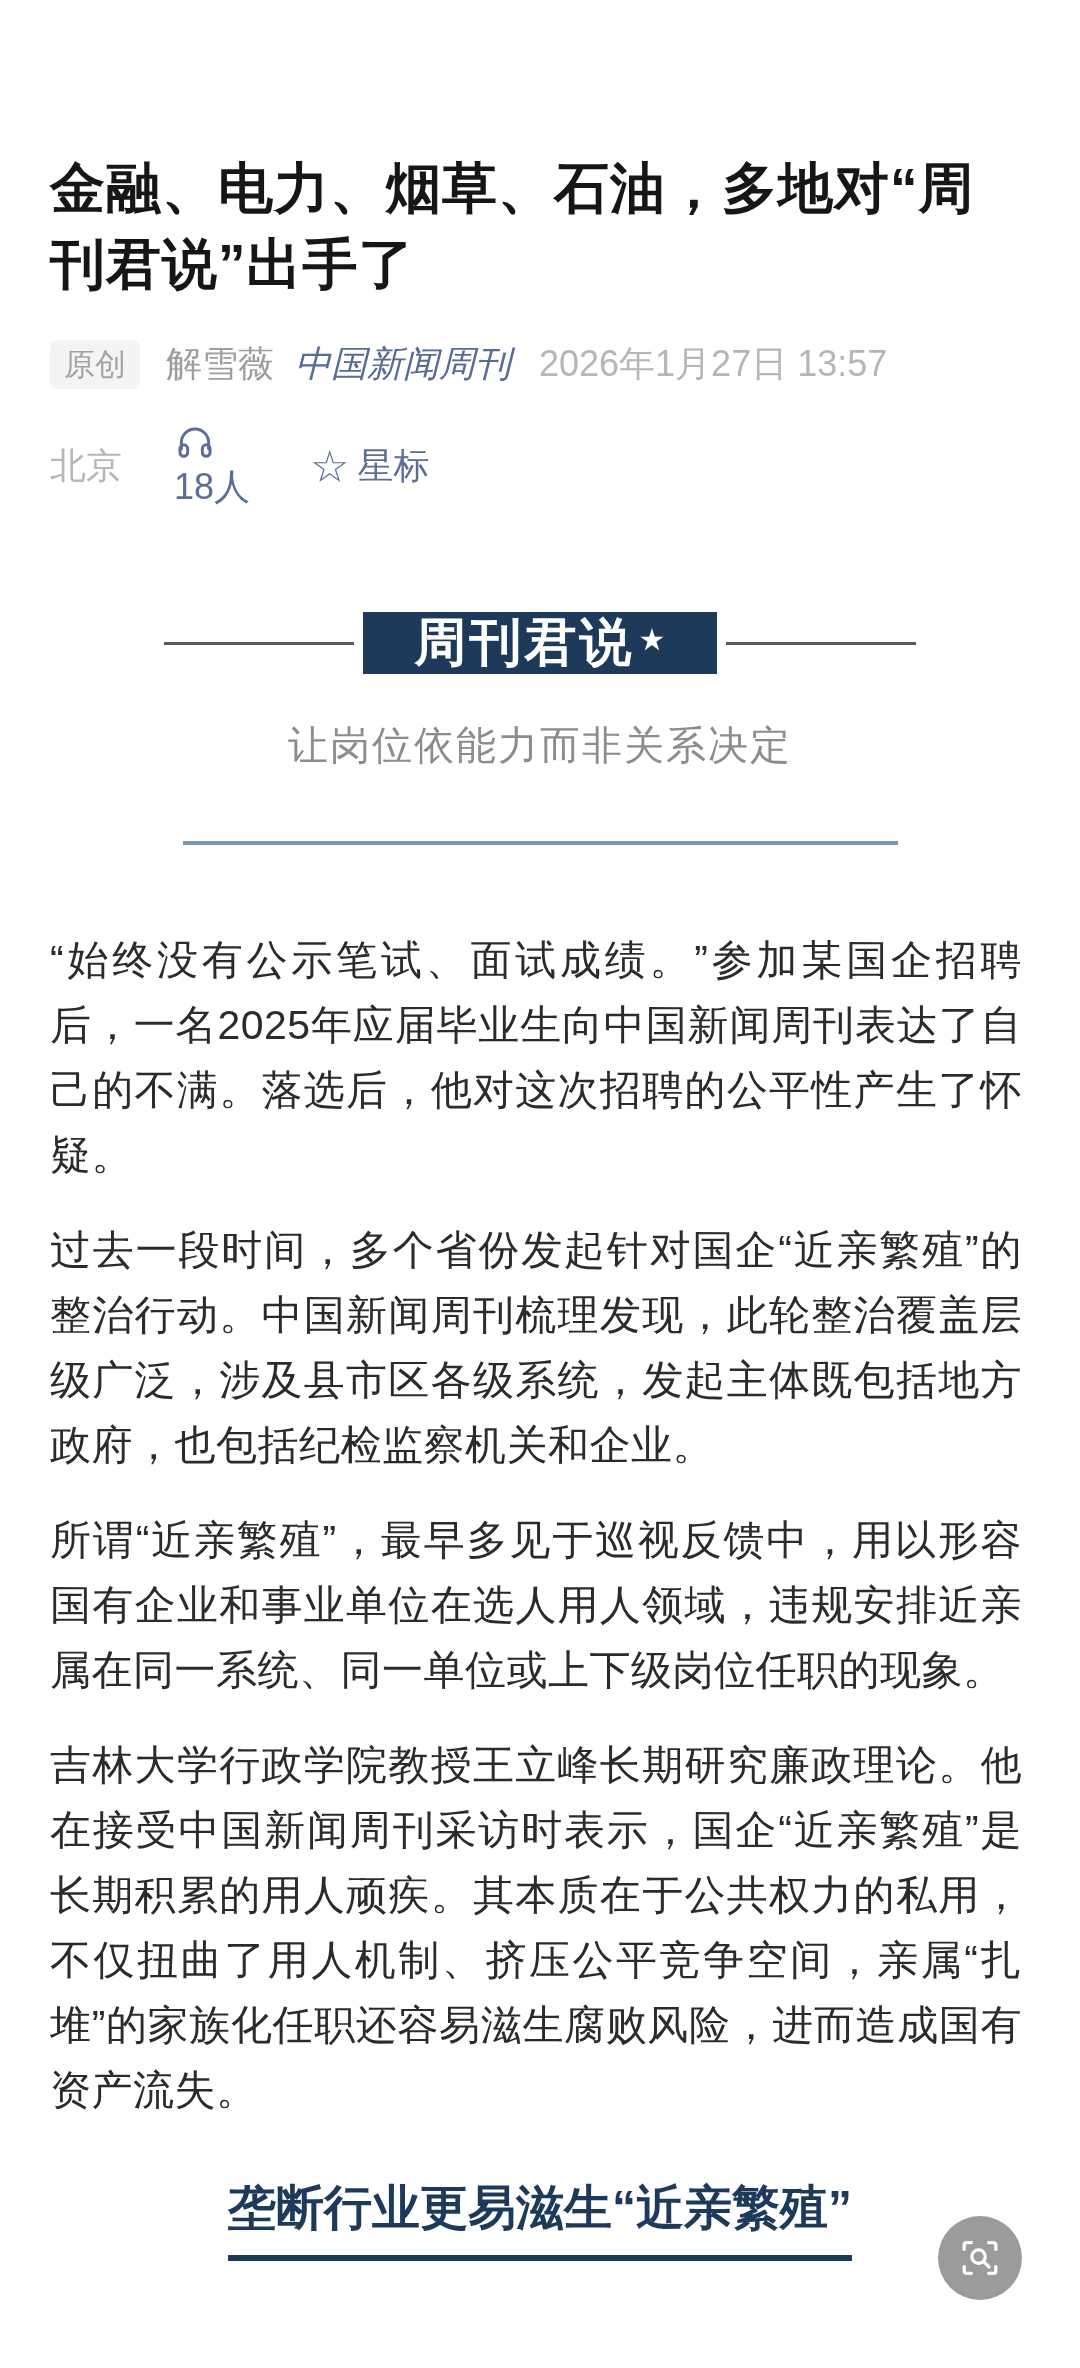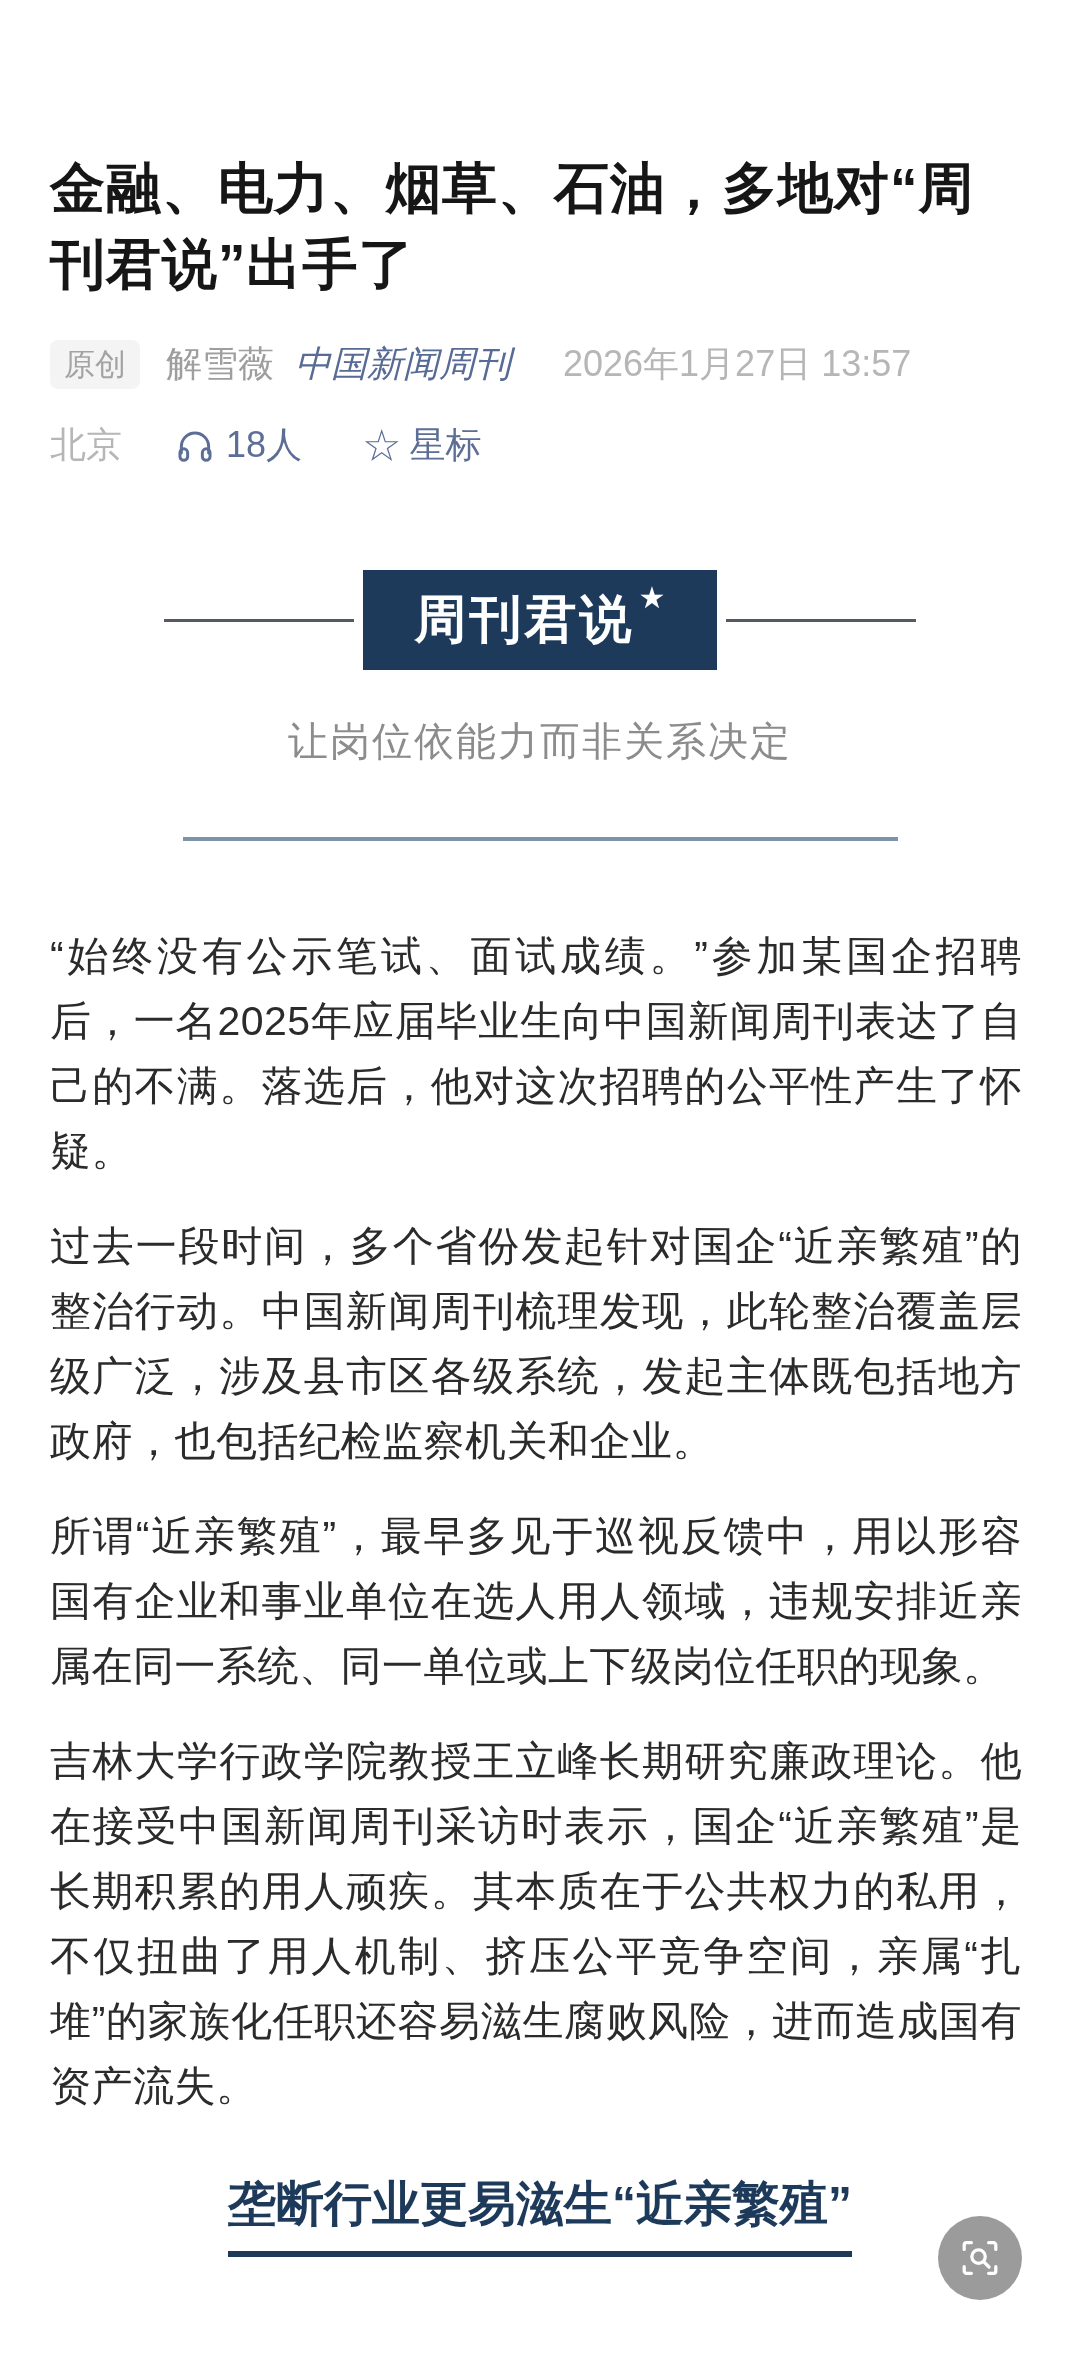--- a/index.html
+++ b/index.html
@@ -46,44 +46,44 @@
     display:inline-block;
     background:#f4f4f4;
     color:#a3a3a3;
     font-size:31px;
     line-height:1;
     padding:9px 14px;
     border-radius:8px;
   }
   .author{margin-left:26px;color:var(--gray_mid);}
   .account{margin-left:21px;color:var(--link_blue);cursor:pointer;font-style:italic;}
-  .datetime{margin-left:52px;color:var(--gray_light);}
+  .datetime{margin-left:28px;color:var(--gray_light);}
   .meta-row2{
     margin-top:32px;
     display:flex;align-items:center;
     font-size:36px;
   }
   .location{color:var(--gray_light);}
-  .listen{margin-left:52px;display:flex;align-items:center;color:var(--meta_blue);cursor:pointer;}
+  .listen{margin-left:52px;display:flex;color:var(--meta_blue);cursor:pointer;flex-direction:column;}
   .listen svg{width:42px;height:42px;margin-right:10px;}
   .starmark{margin-left:60px;display:flex;align-items:center;color:var(--meta_blue);cursor:pointer;}
   .star-glyph{font-size:44px;line-height:1;margin-right:8px;}
 
   
   .banner{
     margin-top:100px;
     display:flex;align-items:center;justify-content:center;
   }
   .banner .side-line{
     width:190px;height:3px;background:#555a60;flex:none;
   }
   .banner-box{
     flex:none;
     margin:0 9px;
-    width:354px;height:100px;
+    width:354px;height:62px;
     background:var(--navy);
     color:#ffffff;
     display:flex;align-items:center;justify-content:center;
     font-weight:700;
     font-size:52px;
     letter-spacing:3px;
   }
   .banner-box .star{
     font-size:30px;
     align-self:flex-start;

